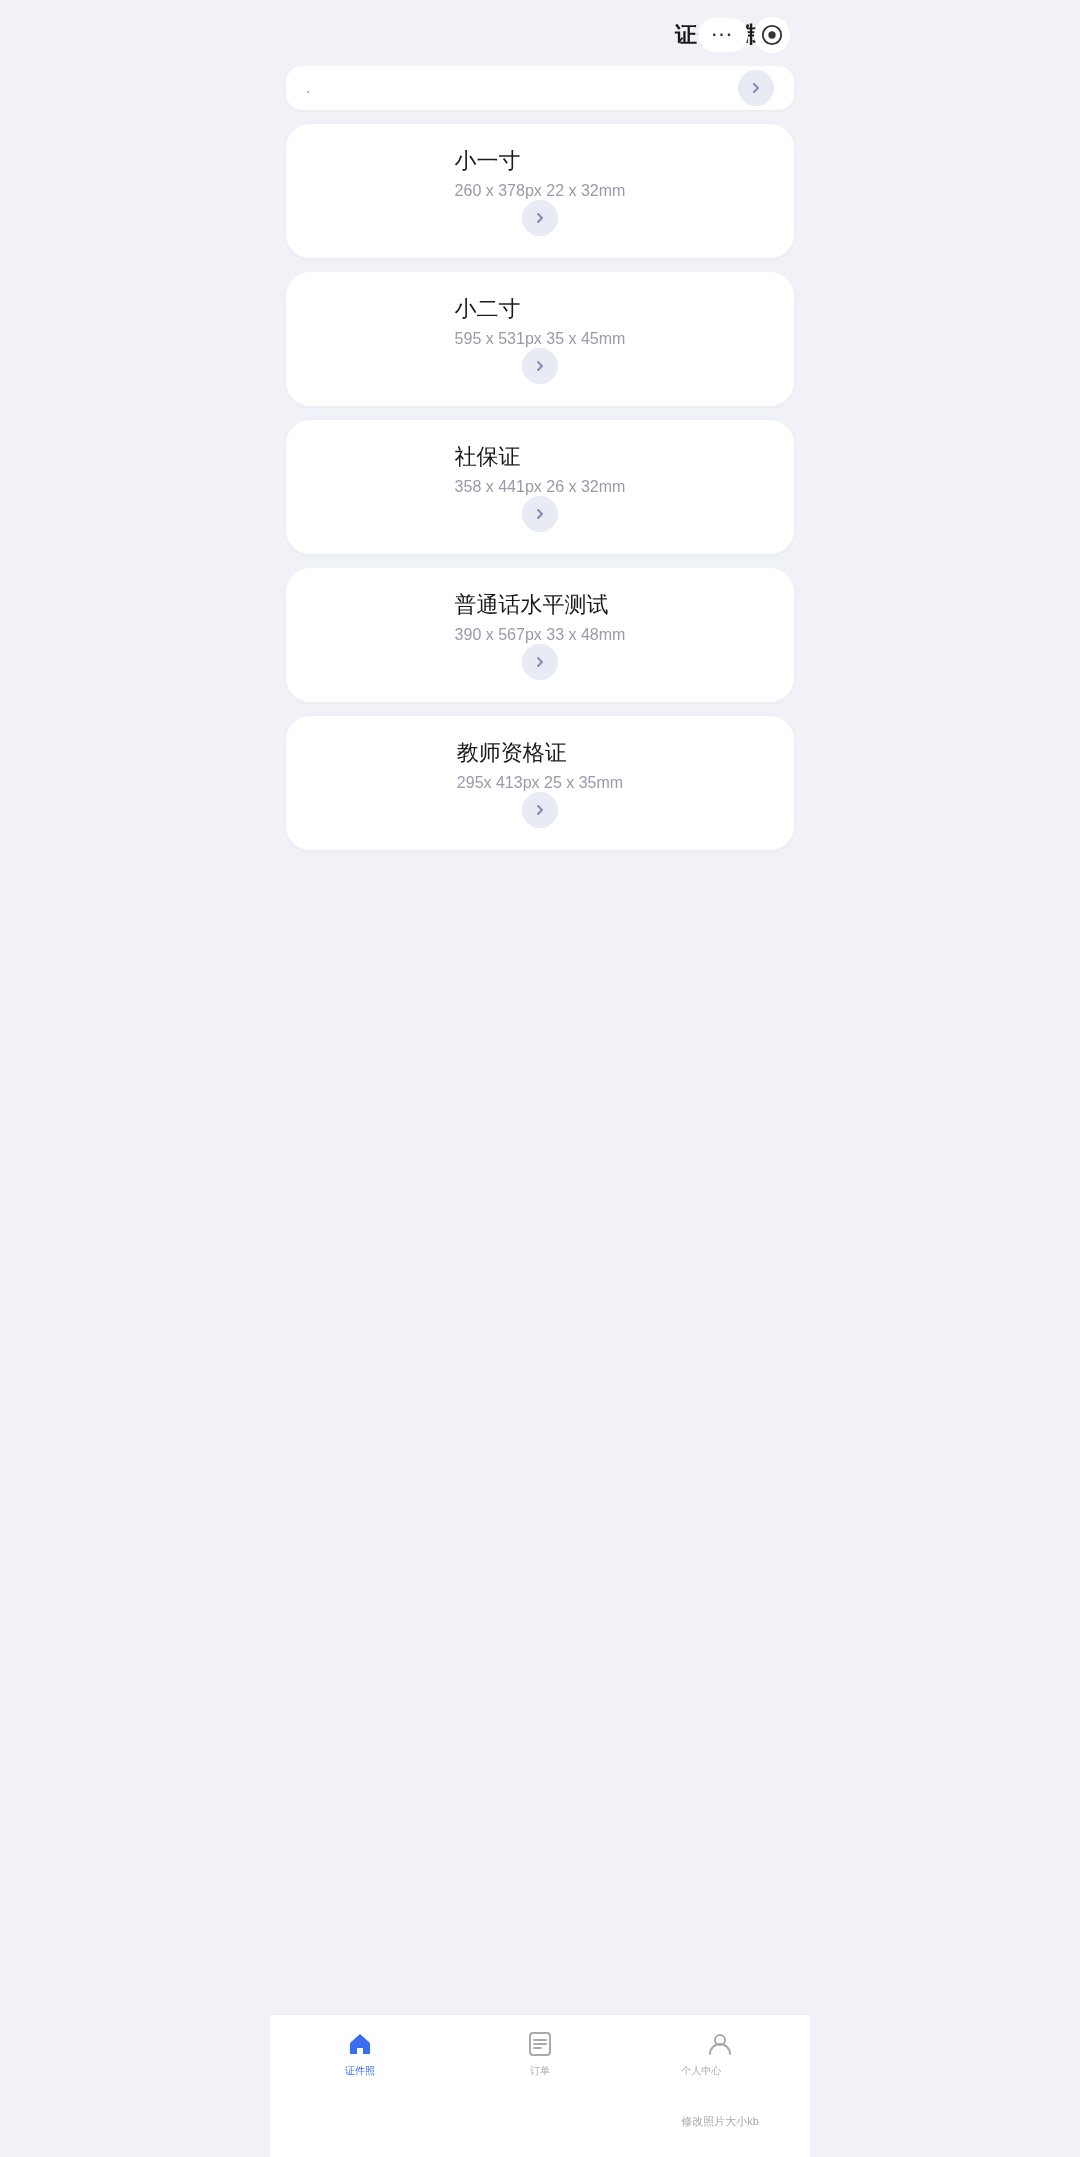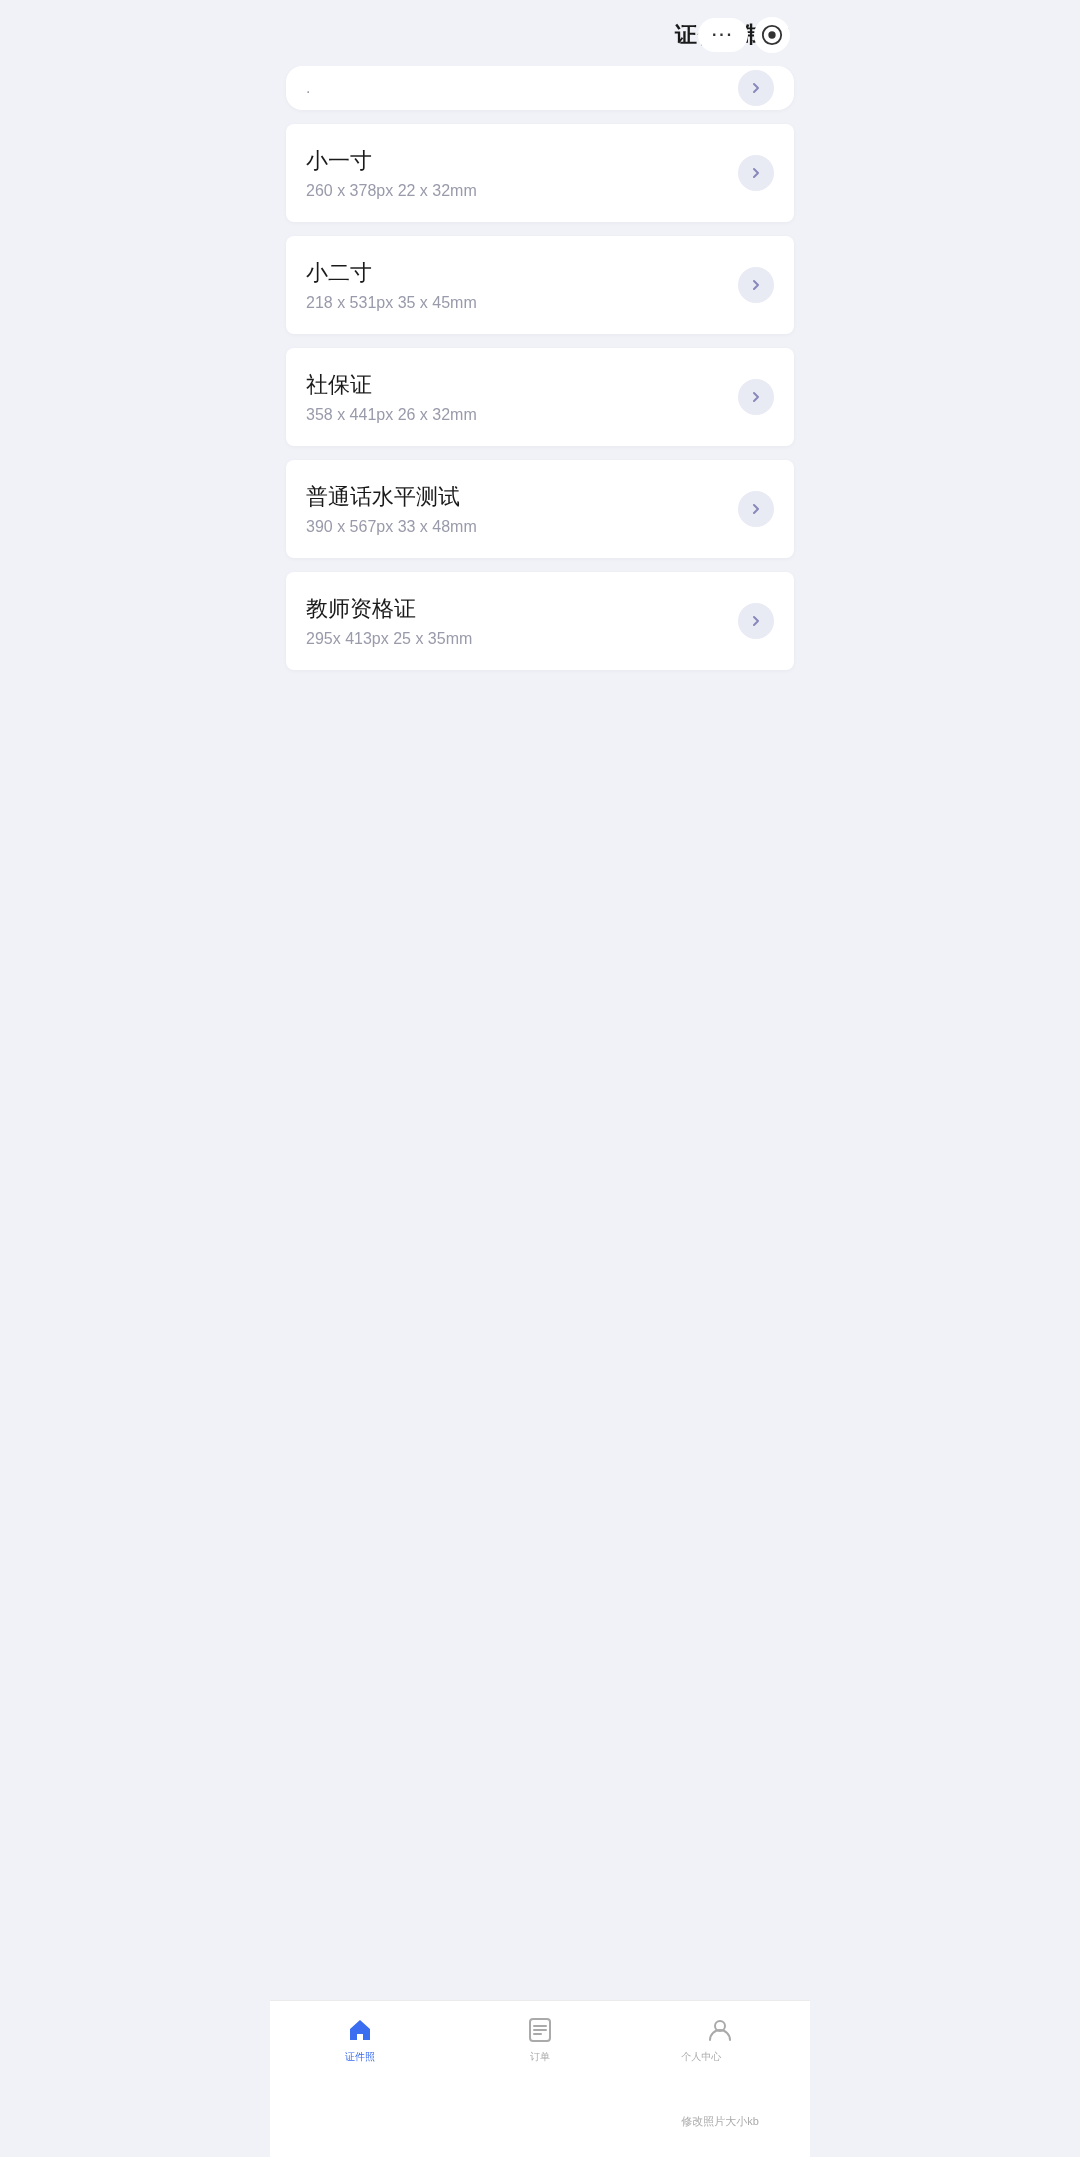--- a/index.html
+++ b/index.html
@@ -86,28 +86,29 @@
     .content {
       flex: 1;
       padding: 0 16px;
       overflow-y: auto;
       padding-bottom: 100px;
     }
 
     
     .list-item {
       background: #ffffff;
-      border-radius: 8px;
+      border-radius: 24px;
       padding: 22px 20px;
       margin-bottom: 14px;
       display: flex;
       align-items: center;
       justify-content: space-between;
       cursor: pointer;
       box-shadow: 0 1px 4px rgba(0,0,0,0.04);
+      flex-direction: column;
     }
 
     .list-item:first-child {
       
       margin-top: 0;
     }
 
     .item-text {
       display: flex;
       flex-direction: column;
@@ -202,21 +203,21 @@
     .tab-icon.active svg path,
     .tab-icon.active svg rect,
     .tab-icon.active svg circle {
       fill: #3a6df0;
     }
 
     .bottom-hint {
       font-size: 11px;
       color: #aaa;
       text-align: center;
-      margin-top: 18px;
+      margin-top: 4px;
     }
 
     .tab-center-col {
       display: flex;
       flex-direction: column;
       align-items: flex-start;
       gap: 32px;
     }
   </style>
 </head>
@@ -257,21 +258,21 @@
     </div>
     <div class="chevron-icon">
       <svg viewBox="0 0 16 16" fill="none">
         <path d="M6 4l4 4-4 4" stroke="#8888bb" stroke-width="2" stroke-linecap="round" stroke-linejoin="round"></path>
       </svg>
     </div>
   </div>
       <div class="list-item">
     <div class="item-text">
       <span class="item-name">小二寸</span>
-      <span class="item-spec">218 x 531px  35 x 45mm</span>
+      <span class="item-spec">595 x 531px  35 x 45mm</span>
     </div>
     <div class="chevron-icon">
       <svg viewBox="0 0 16 16" fill="none">
         <path d="M6 4l4 4-4 4" stroke="#8888bb" stroke-width="2" stroke-linecap="round" stroke-linejoin="round"></path>
       </svg>
     </div>
   </div>
       <div class="list-item">
     <div class="item-text">
       <span class="item-name">社保证</span>

